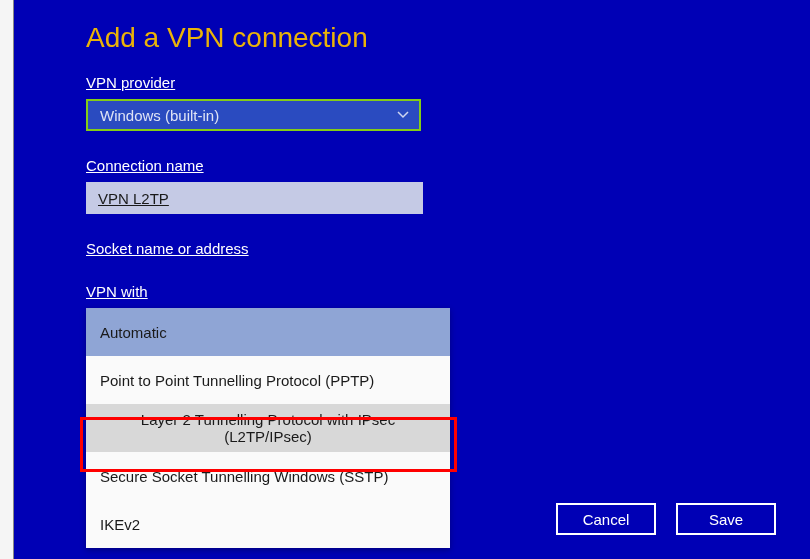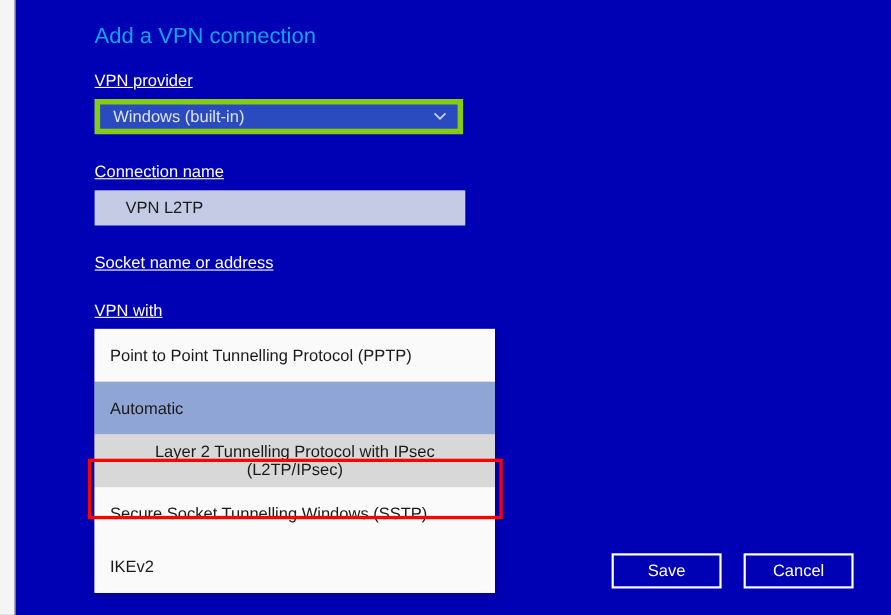--- a/index.html
+++ b/index.html
@@ -24,41 +24,41 @@
       background: #f5f5f5;
       border-right: 1px solid #888;
     }
     .content {
       position: absolute;
       left: 86px;
       top: 22px;
       width: 700px;
     }
     .page-title {
-      color: #0ea5e9;
-      font-size: 20px;
+      color: #eab308;
+      font-size: 28px;
       font-weight: 300;
       margin-bottom: 20px;
     }
     .field-group {
       margin-bottom: 26px;
     }
     .field-label {
       color: #fff;
       font-size: 15px;
       font-weight: 400;
       margin-bottom: 8px;
       display: block;
       text-decoration: underline;
     }
     .select-box {
       width: 335px;
       height: 32px;
       background: #2a4bc0;
-      border: 5px solid #84cc16;
+      border: 2px solid #84cc16;
       display: flex;
       align-items: center;
       justify-content: space-between;
       padding: 0 6px 0 12px;
       color: #dfe4f5;
       font-size: 15px;
       cursor: pointer;
     }
     .chevron-down {
       width: 20px;
@@ -69,24 +69,25 @@
     }
     .chevron-down svg {
       width: 12px;
       height: 8px;
     }
     .text-input {
       width: 337px;
       height: 32px;
       background: #c5cae5;
       border: none;
-      padding: 0 28px;
+      padding: 0 12px;
       color: #1a1a1a;
       font-size: 15px;
       outline: none;
+      text-decoration: underline;
     }
     .dropdown-list {
       width: 364px;
       background: #f0f0f0;
       margin-top: 0;
       box-shadow: 0 2px 6px rgba(0,0,0,0.3);
     }
     .dropdown-item {
       height: 48px;
       display: flex;
@@ -154,27 +155,27 @@
     <input type="text" class="text-input" value="VPN L2TP" style="">
   </div>
 
   <div class="field-group">
     <label class="field-label">Socket name or address</label>
   </div>
 
   <div class="field-group" style="margin-bottom:0">
     <label class="field-label">VPN with</label>
     <div class="dropdown-list">
+      <div class="dropdown-item selected">Automatic</div>
       <div class="dropdown-item">Point to Point Tunnelling Protocol (PPTP)</div>
-      <div class="dropdown-item selected">Automatic</div>
       <div class="dropdown-item hover">Layer 2 Tunnelling Protocol with IPsec (L2TP/IPsec)</div>
       <div class="dropdown-item">Secure Socket Tunnelling Windows (SSTP)</div>
       <div class="dropdown-item">IKEv2</div>
     </div>
   </div>
 </div>
 
 <div class="highlight-box" style="left:80px; top:417px; width:377px; height:55px;"></div>
 
 <div class="button-row">
+  <button class="btn">Cancel</button>
   <button class="btn">Save</button>
-  <button class="btn">Cancel</button>
 </div>
 
 </body></html>

